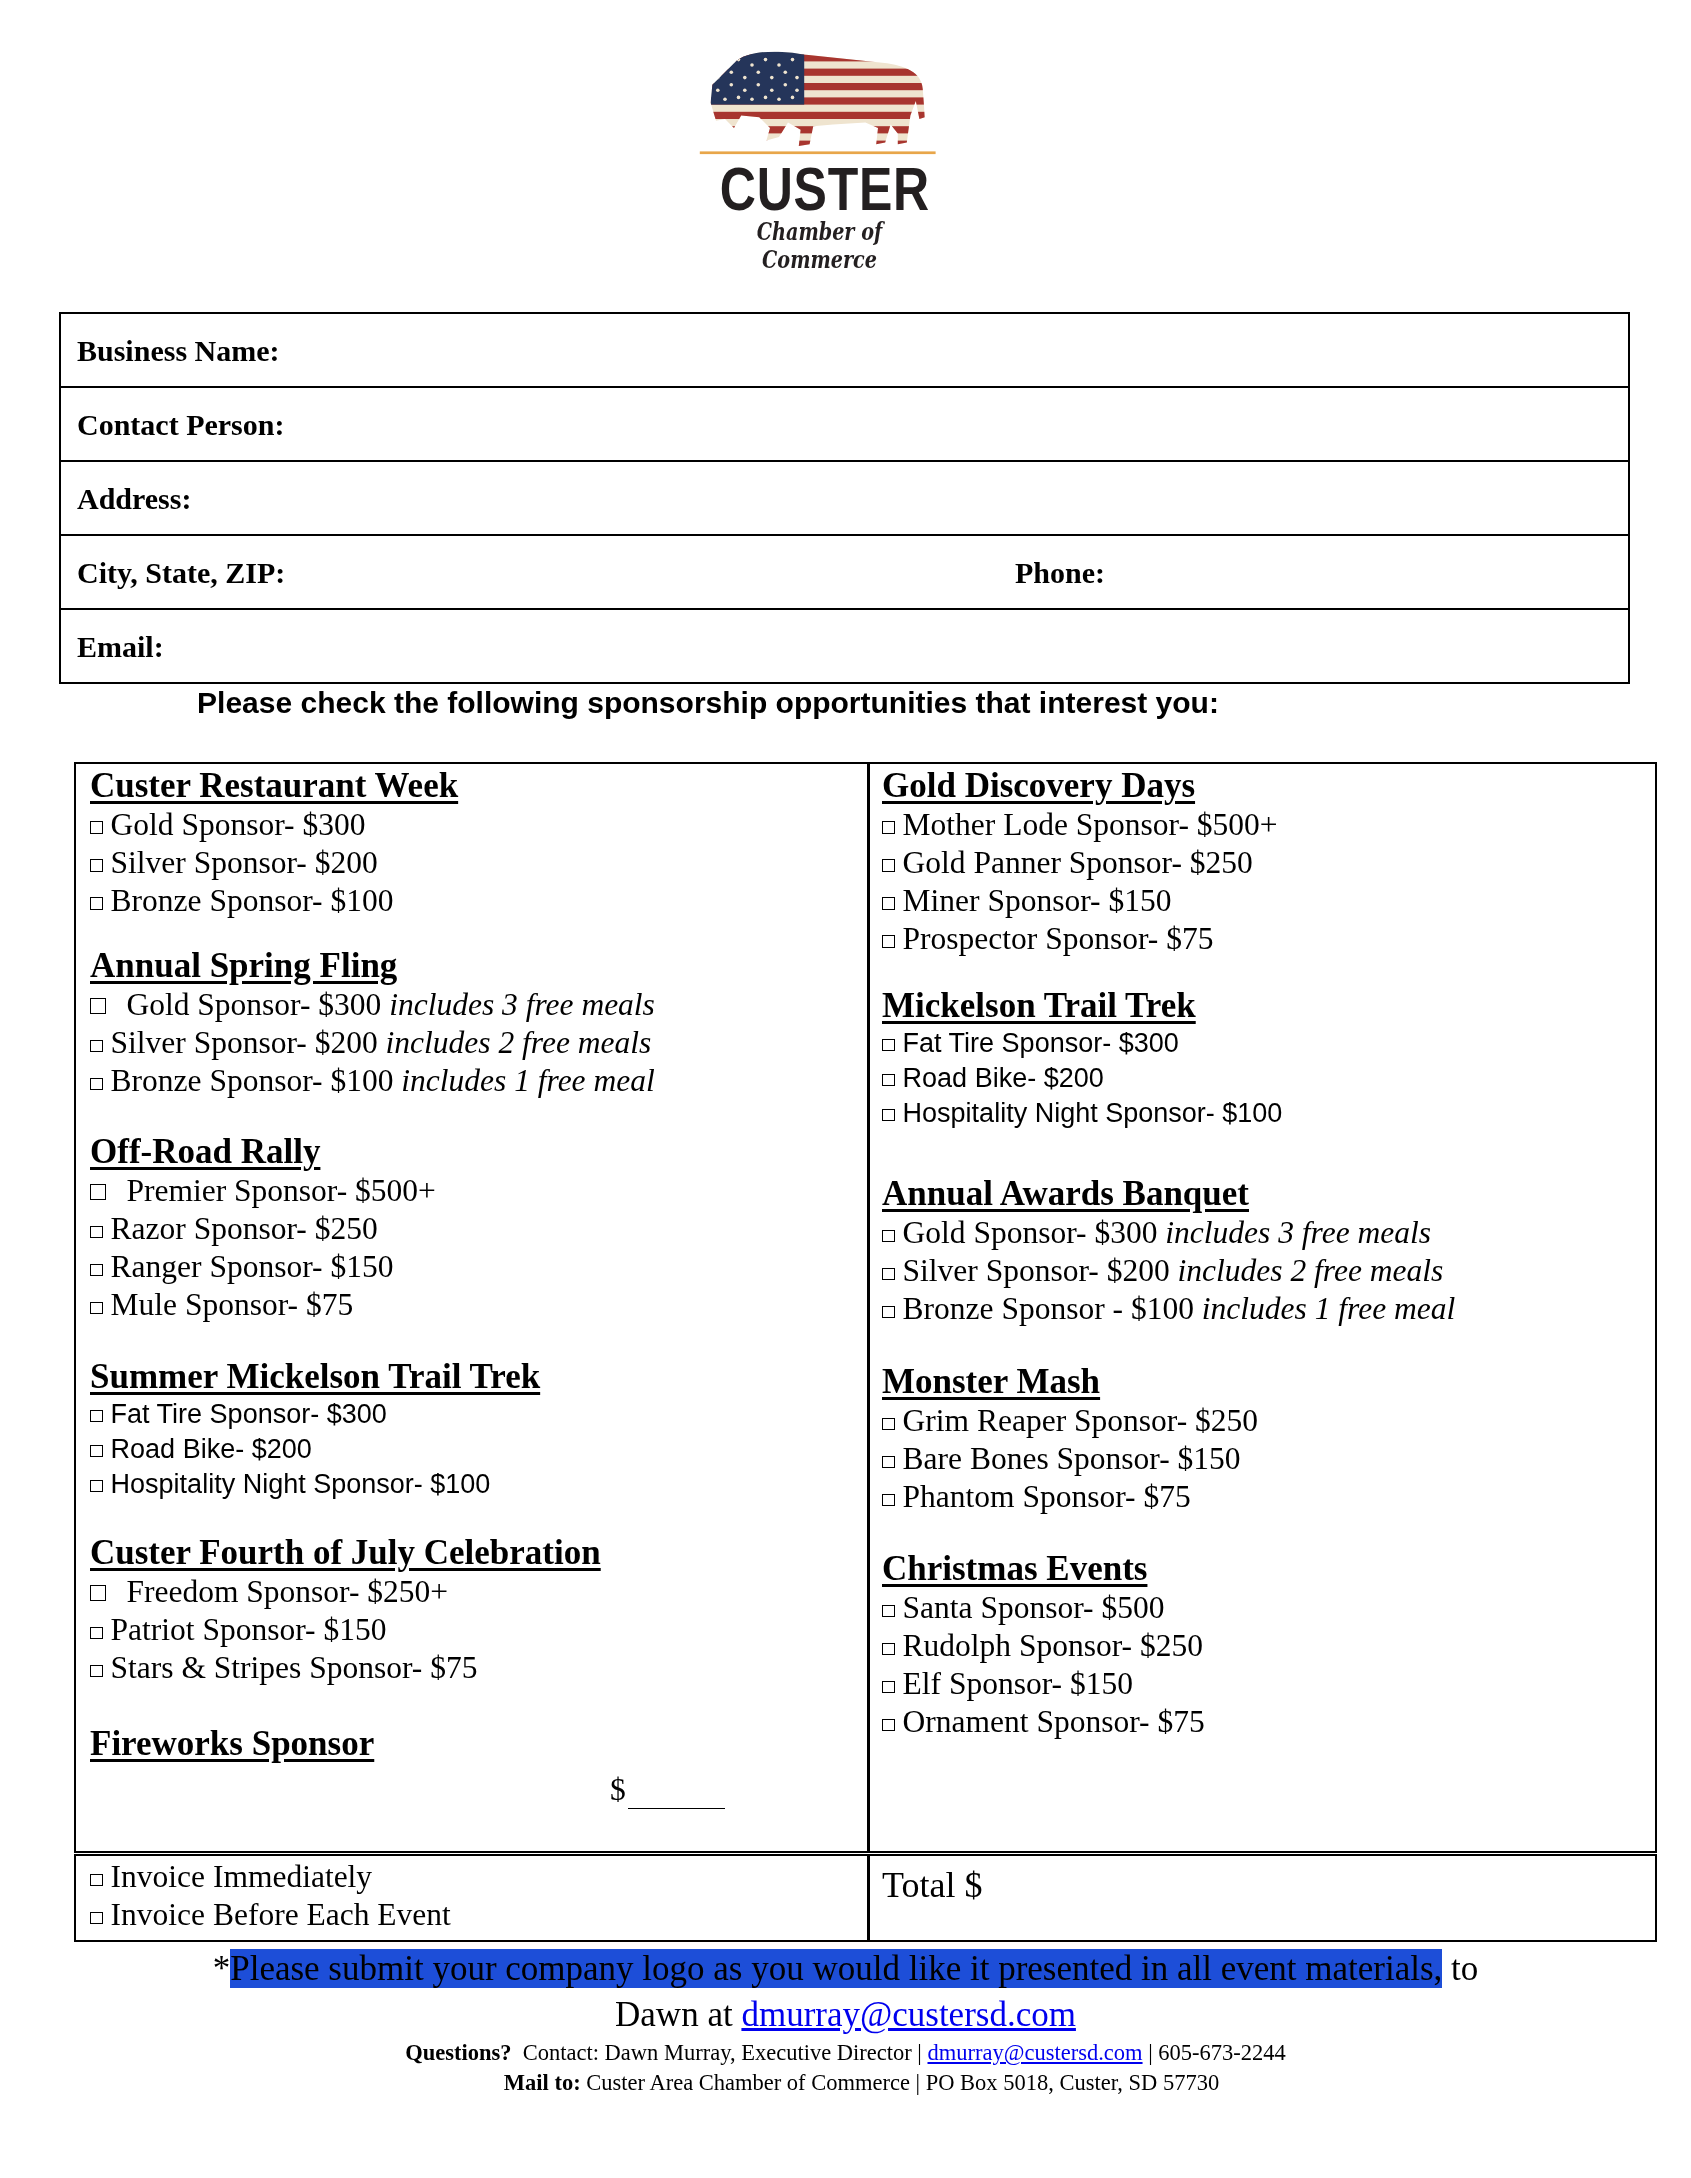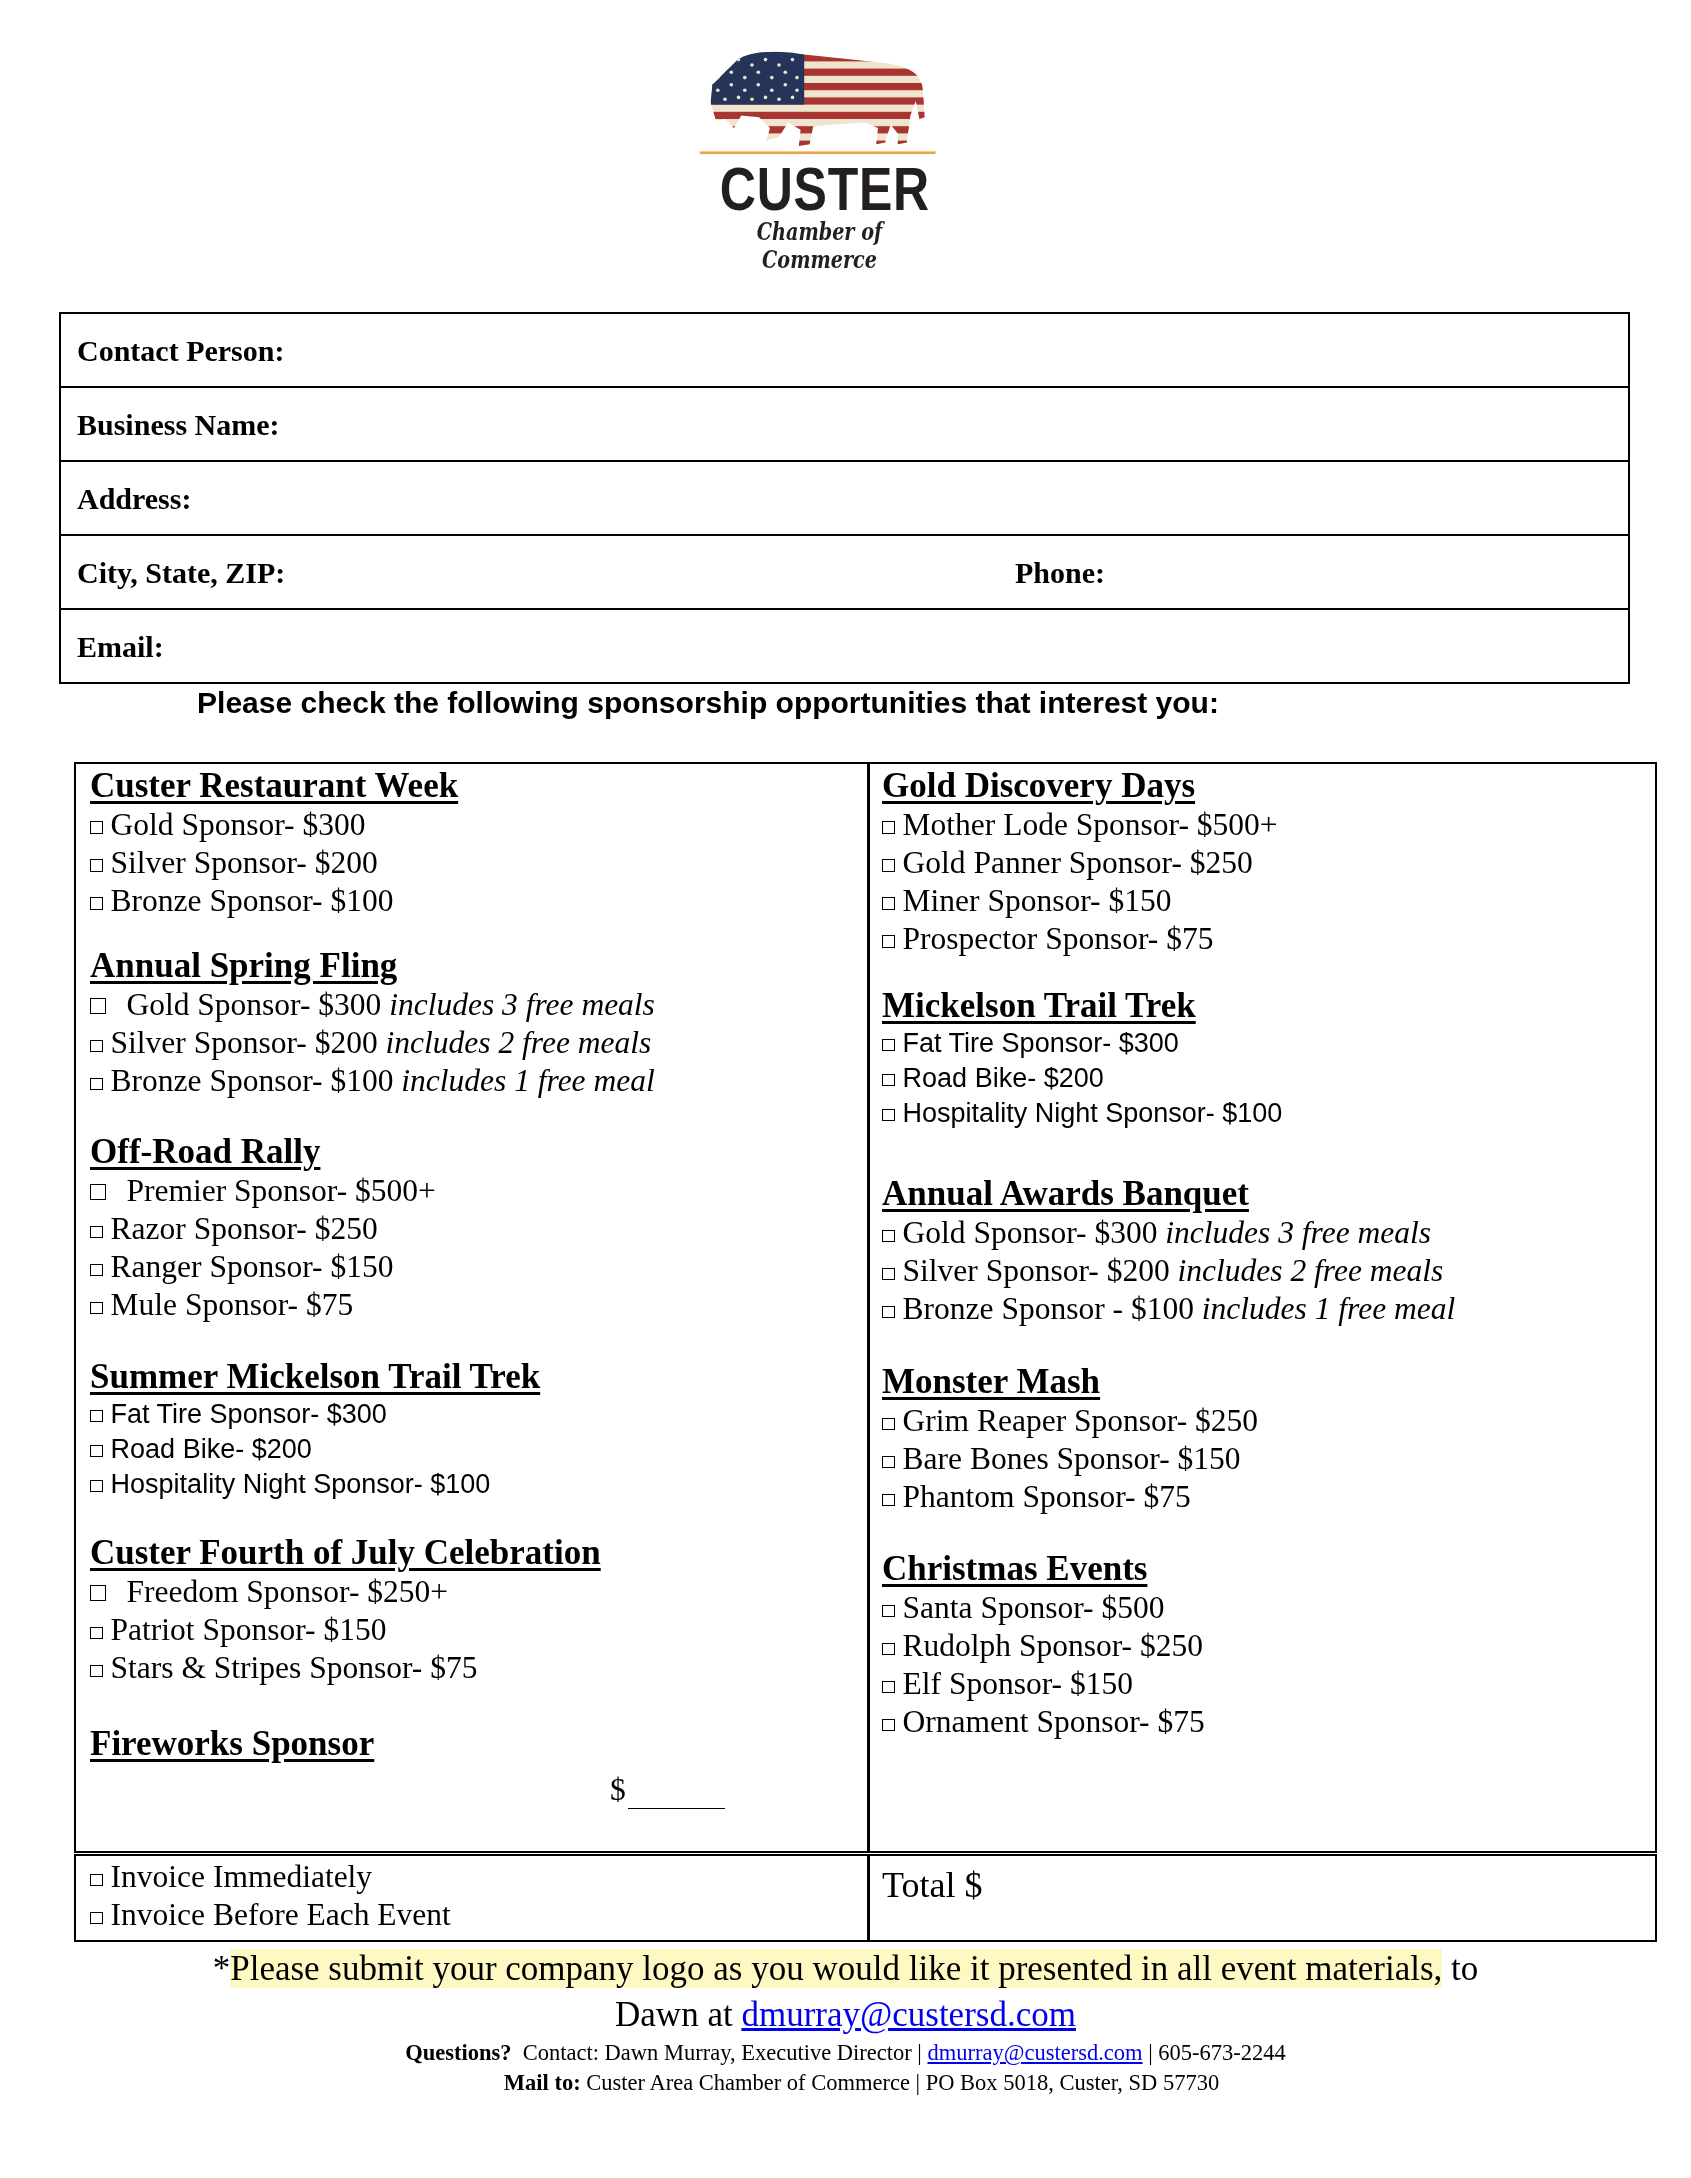--- a/index.html
+++ b/index.html
@@ -50,21 +50,21 @@
 
   
   #bottom { left: 74px; top: 1854px; width: 1583px; height: 88px; border: 2.7px solid #000; box-sizing: border-box; }
   #bottom-div { left: 867px; top: 1854px; width: 2.7px; height: 88px; background: #000; }
   #invoice { left: 90px; top: 1858px; }
   #invoice .item { line-height: 38px; }
   #total { left: 882px; top: 1857px; font-family: "Liberation Serif", serif; font-size: 36px; margin-top: 7px; }
 
   
   #note-line { left: 0; width: 1691px; top: 1944px; text-align: center; font-family: "Liberation Serif", serif; font-size: 35px; line-height: 49px; white-space: nowrap; }
-  .hl { background: #fef9c3; }
+  .hl { background: #1d4ed8; }
   #dawn-line { left: 0; width: 1691px; top: 1992px; text-align: center; font-family: "Liberation Serif", serif; font-size: 35px; line-height: 45px; }
   a.mail { color: #0000ee; text-decoration: underline; }
   #questions { left: 0; width: 1691px; top: 2038px; text-align: center; font-family: "Liberation Serif", serif; font-size: 22.5px; line-height: 29px; }
   #mailto { left: 0; width: 1691px; top: 2068px; text-align: center; font-family: "Liberation Serif", serif; font-size: 22.5px; line-height: 29px; padding-left: 16px; }
   .b { font-weight: bold; }
 </style>
 </head>
 <body>
 
 <div id="logo" class="abs">
@@ -114,24 +114,24 @@
       </g>
     </g>
     <rect x="2" y="116" width="262" height="3" fill="#e8a64a"></rect>
   </svg>
   <div class="logo-word logo-main">CUSTER</div>
   <div class="logo-word logo-sub">Chamber of Commerce</div>
 </div>
 
 <div id="contact" class="abs">
   <div class="crow">
+    <span class="clabel">Business Name:</span>
+  </div>
+  <div class="crow">
     <span class="clabel">Contact Person:</span>
-  </div>
-  <div class="crow">
-    <span class="clabel">Business Name:</span>
   </div>
   <div class="crow">
     <span class="clabel">Address:</span>
   </div>
   <div class="crow">
     <span class="clabel">City, State, ZIP:</span>
     <span class="clabel phone">Phone:</span>
   </div>
   <div class="crow">
     <span class="clabel">Email:</span>

